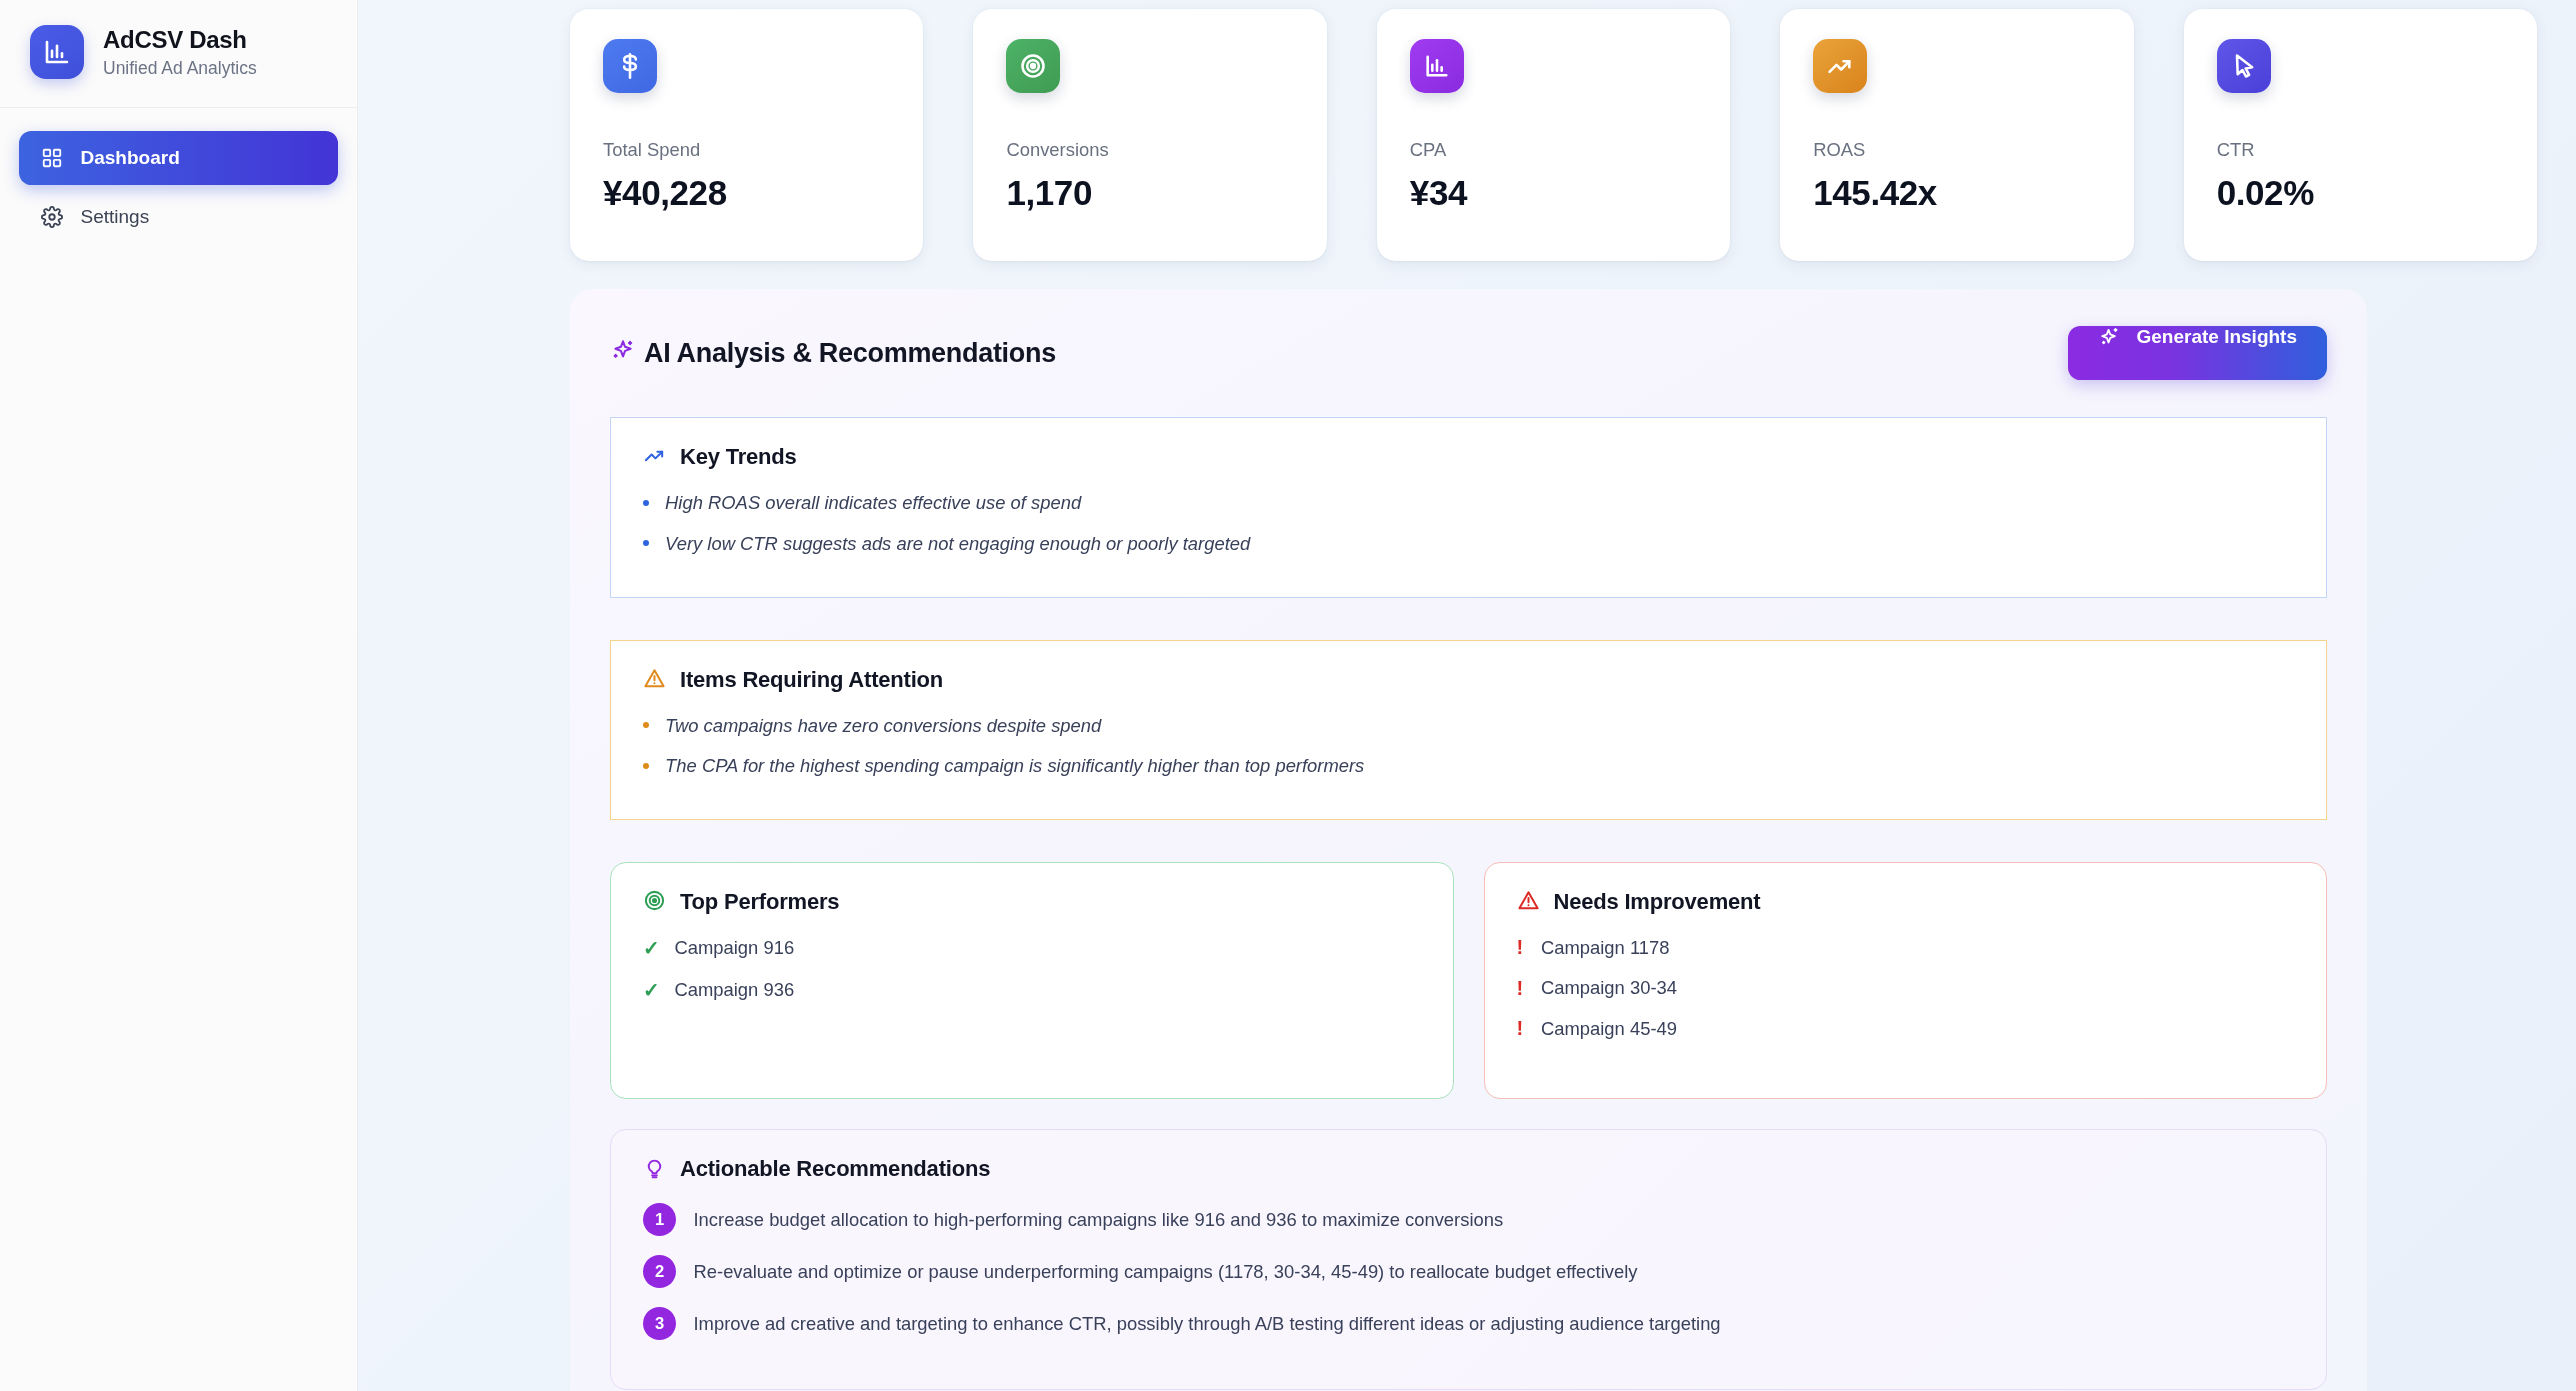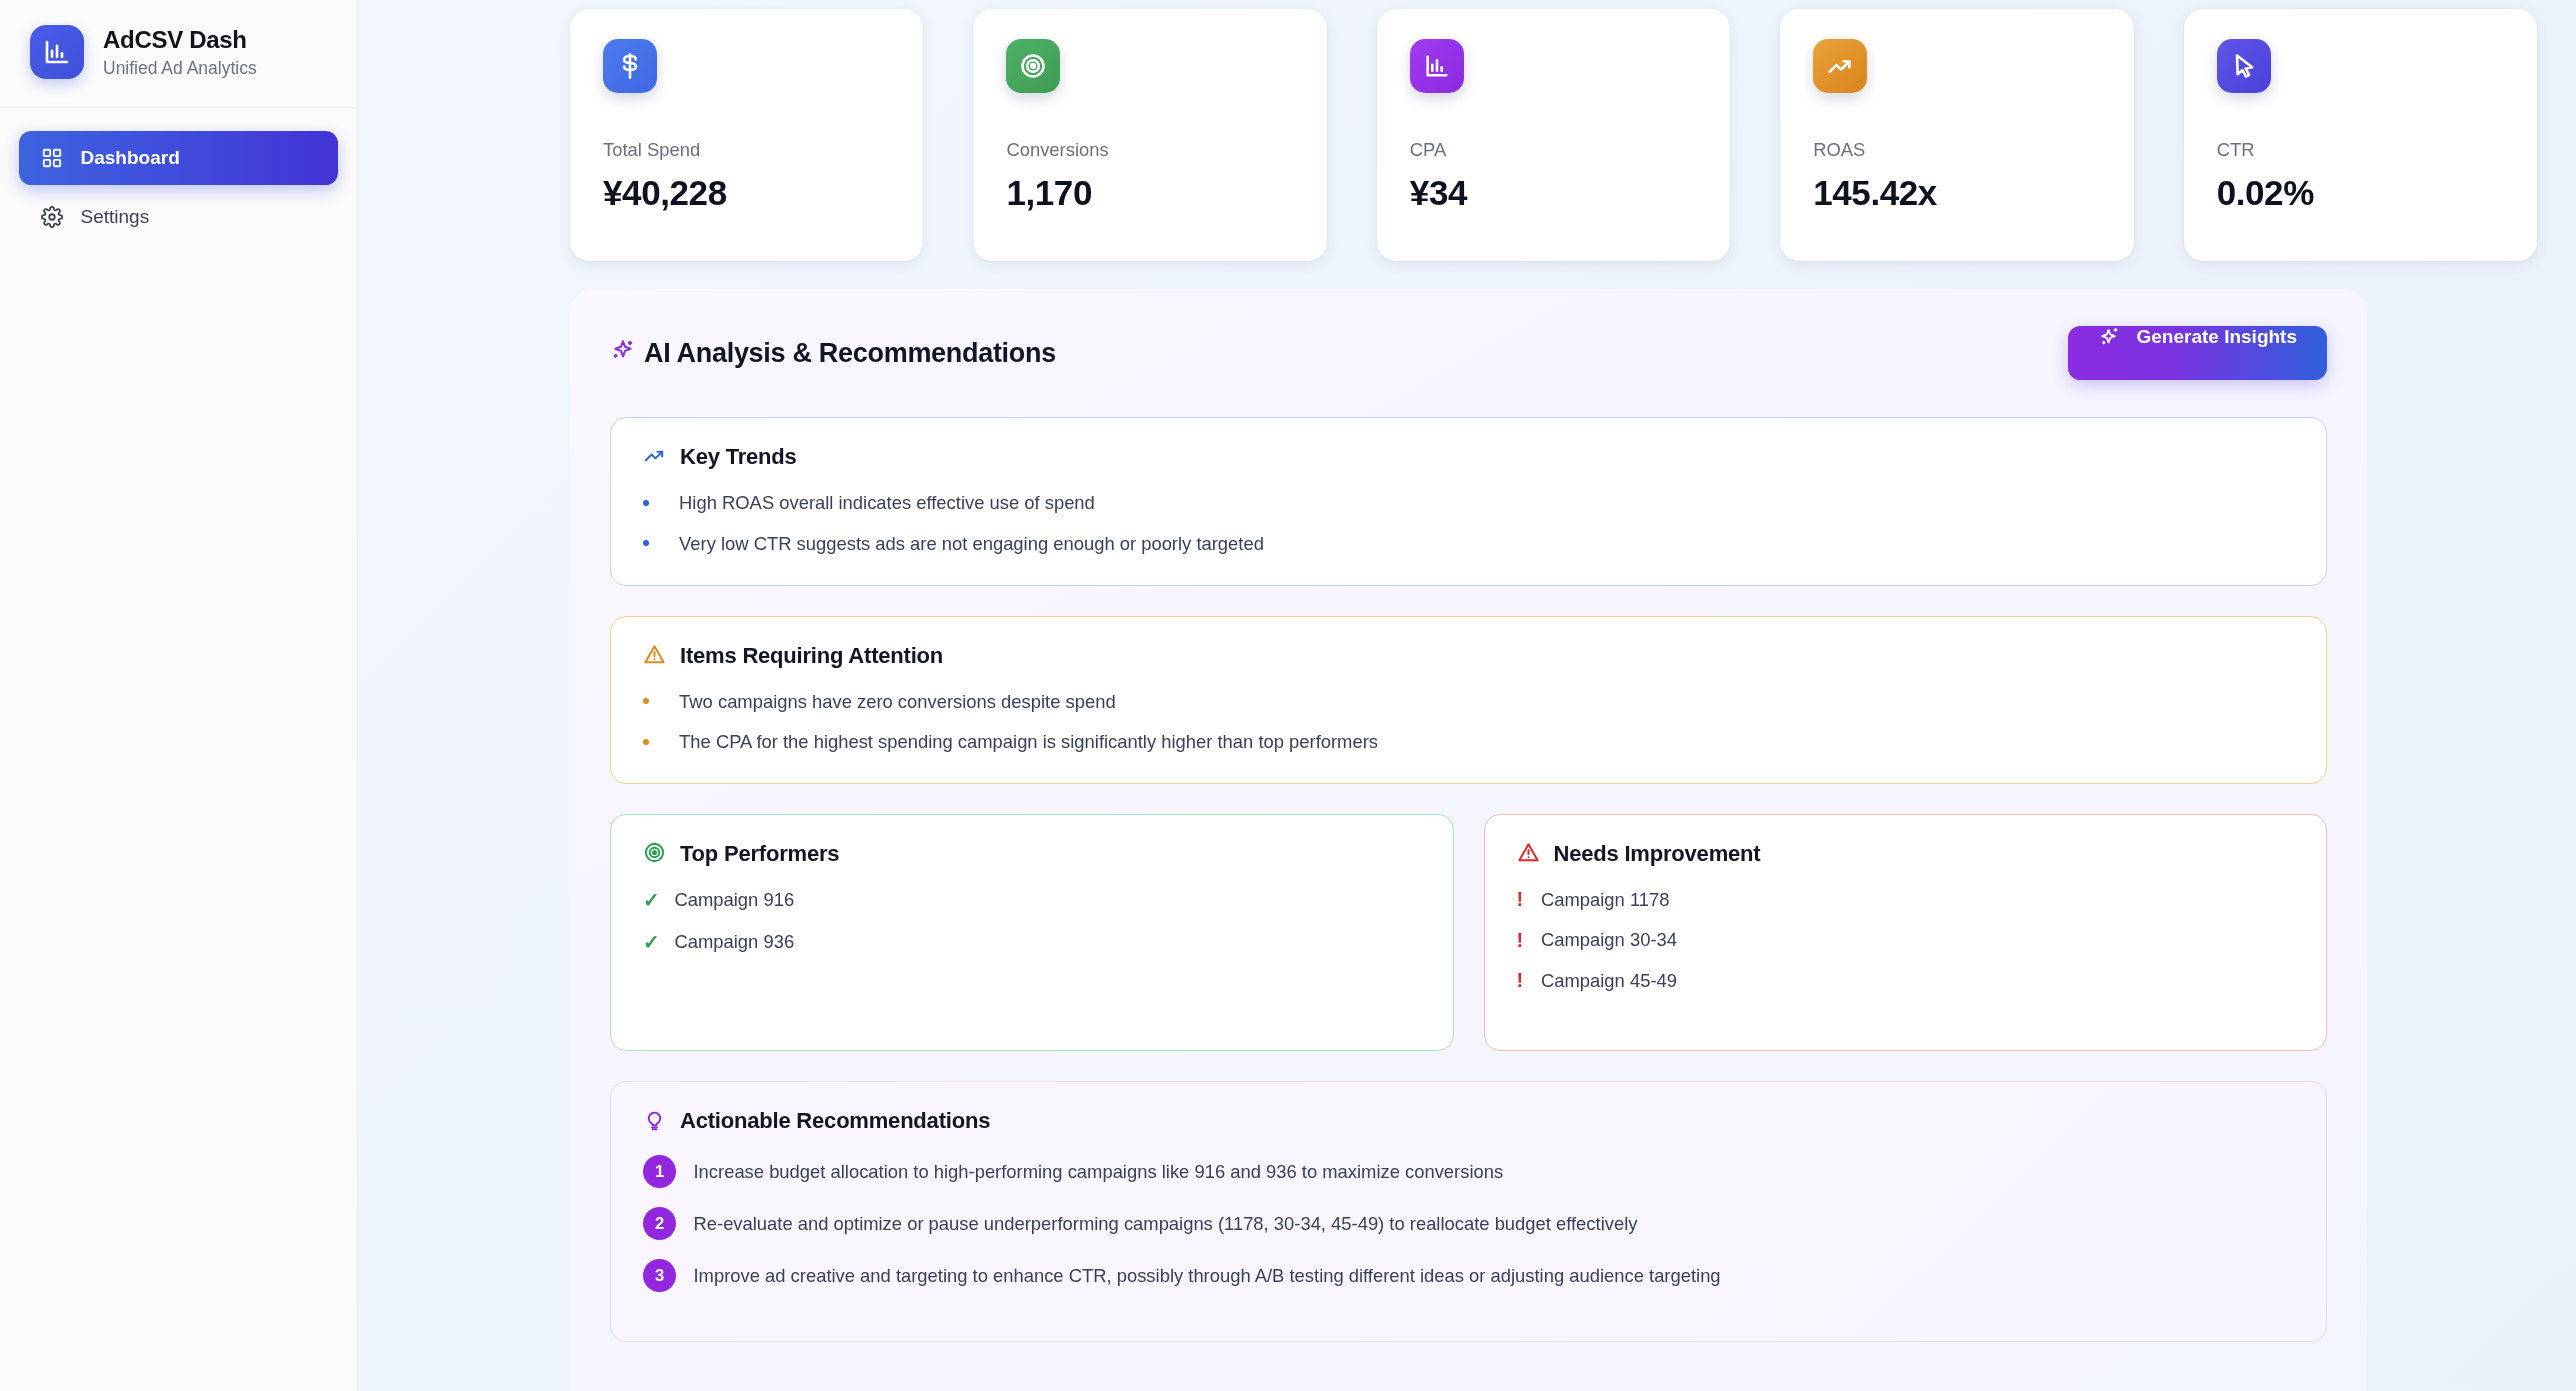--- a/index.html
+++ b/index.html
@@ -87,27 +87,27 @@
   .gen-btn {
     display: flex; align-items: flex-start; gap: 16px;
     background: linear-gradient(90deg, #8b2be2 0%, #7a33e0 40%, #2f5fdc 100%);
     color: #fff; border: none; border-radius: 12.3px;
     padding: 0 30px; height: 54px;
     font-size: 19px; font-weight: 700; cursor: pointer;
     font-family: "Liberation Sans", sans-serif;
     box-shadow: 0 5.3px 16px rgba(90,60,215,.28);
   }
 
-  .ins-card { background: #ffffff; border-radius: 16px; padding: 26px 32px 30px 32px; margin-bottom: 30px; }
+  .ins-card { background: #ffffff; border-radius: 0; padding: 26px 32px 42px 32px; margin-bottom: 42px; }
   .ins-card.trends { border: 0.9px solid #c3d4f7; }
   .ins-card.attention { border: 0.9px solid #f3d38a; }
   .ins-head { display: flex; align-items: center; gap: 14px; margin-bottom: 21px; }
   .ins-head-title { font-size: 22px; font-weight: 700; color: #111524; letter-spacing: -0.2px; }
   .ins-list { display: flex; flex-direction: column; gap: 17.5px; }
-  .ins-li { display: flex; align-items: flex-start; gap: 30px; font-size: 18.4px; color: #39415a; line-height: 1.25; }
+  .ins-li { display: flex; align-items: flex-start; gap: 16px; font-size: 18.4px; color: #39415a; line-height: 1.25; font-style: italic; }
   .dot { width: 6.1px; height: 6.1px; border-radius: 50%; flex: 0 0 6.1px; margin-top: 8.8px; }
   .dot.blue { background: #2f62e0; }
   .dot.amber { background: #df8a1c; }
 
   .two-col { display: flex; gap: 30px; margin-bottom: 30px; }
   .col-card { flex: 1 1 0; background: #fff; border-radius: 16px; padding: 26px 32px 15px 32px; min-height: 237px; }
   .col-card.good { border: 0.9px solid #a9e2bc; }
   .col-card.bad { border: 0.9px solid #f6bdb6; }
   .camp-list { display: flex; flex-direction: column; gap: 17.5px; }
   .camp-li { display: flex; align-items: center; gap: 14px; font-size: 18.4px; color: #39415a; }

